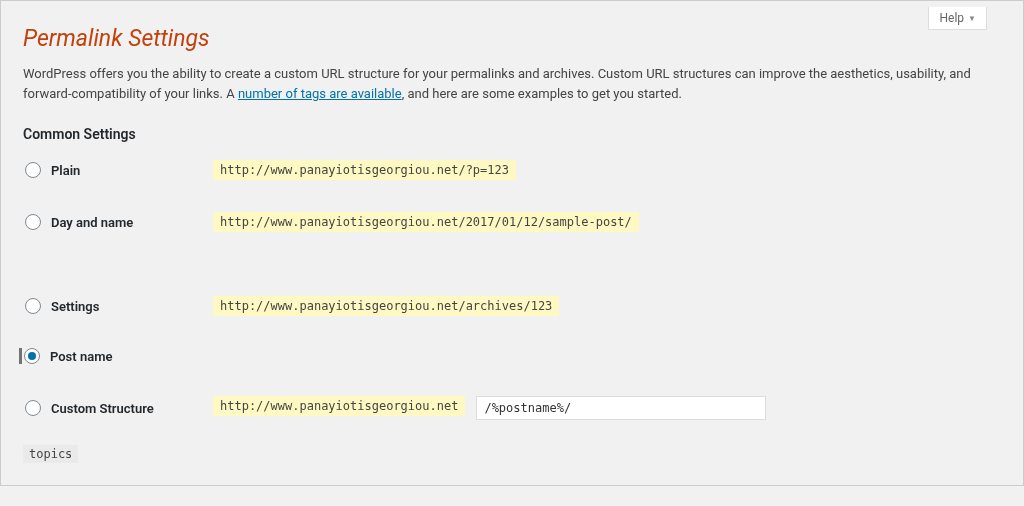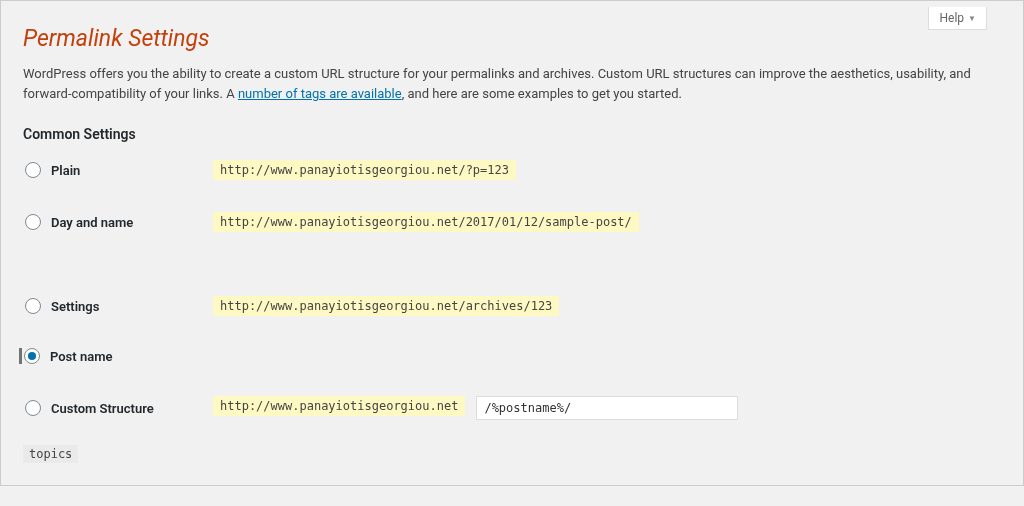--- a/index.html
+++ b/index.html
@@ -46,21 +46,21 @@
       border-radius: 0;
       display:inline-block;
     }
     .custom-line { display:flex; align-items:flex-start; gap:11px;}
     .custom-input {
       font-family: Menlo, Consolas, Monaco, monospace;
       font-size: 12px;
       padding: 4px 7px;
       border: 1px solid #ddd;
       background:#fff;
-      width: 262px;
+      width: 290px;
       color:#333;
     }
     .selected-border { border-left: 3px solid #737373; padding-left:0px; margin-left:-4px;}
     .optional-p { font-size:13px; color:#444; line-height:1.6; }
     .inline-code { font-family: Menlo, Consolas, Monaco, monospace; font-size:12px; background:#eaeaea; color:#444; padding:2px 6px; }
   </style>
 </head>
 <body>
 
 <div class="wrap">

